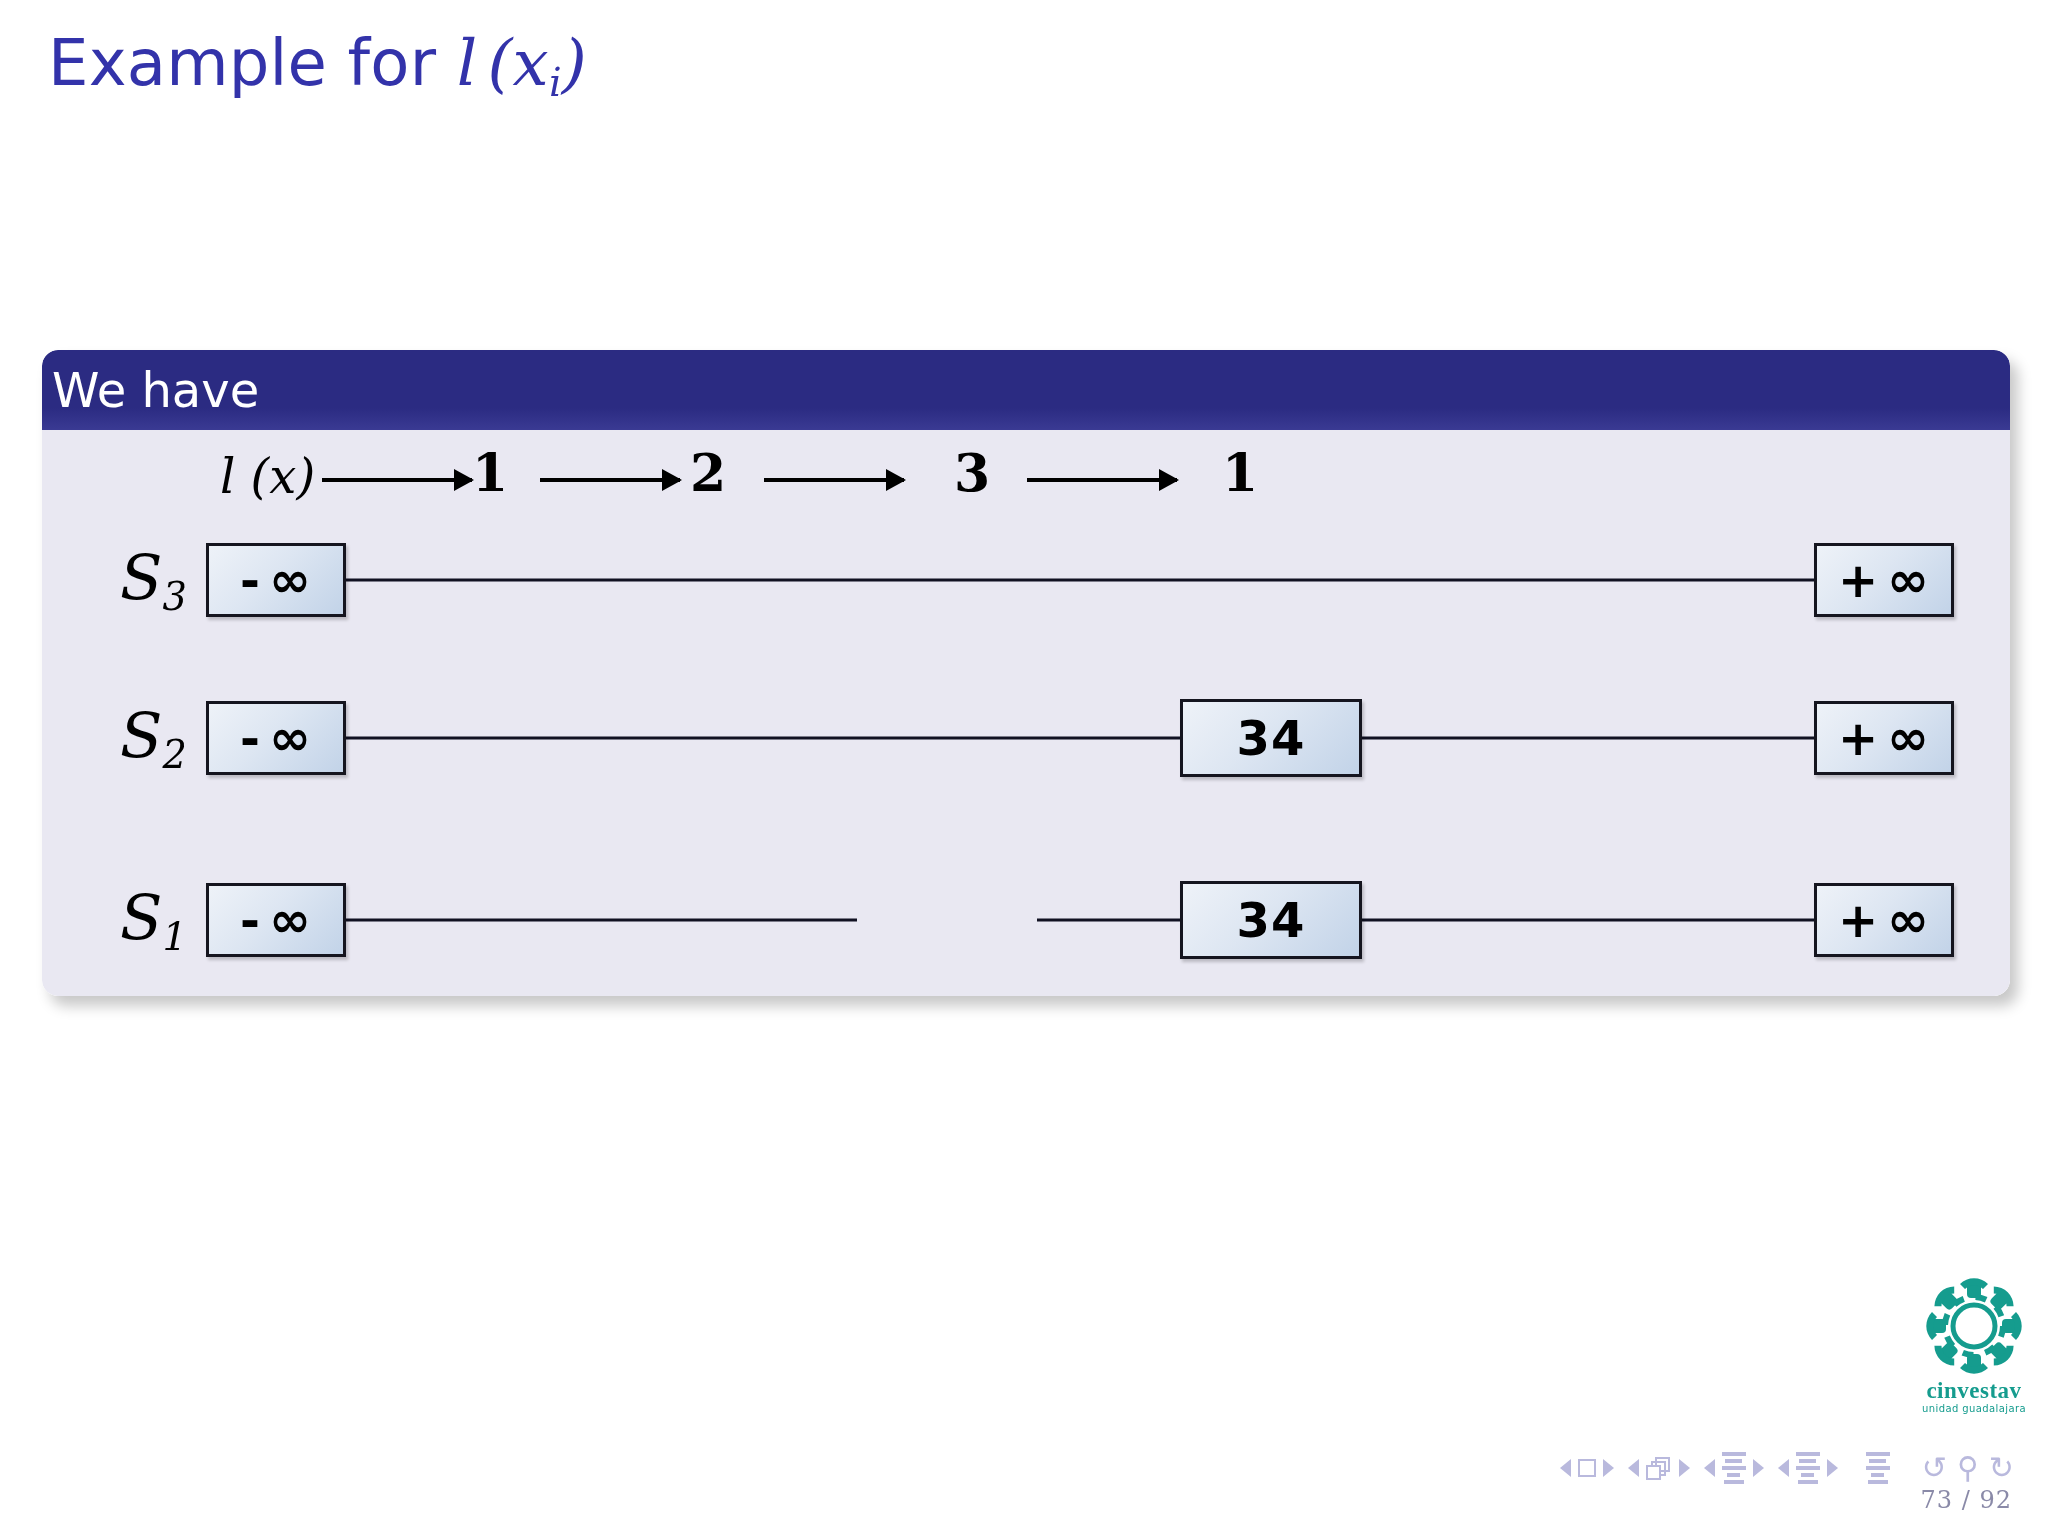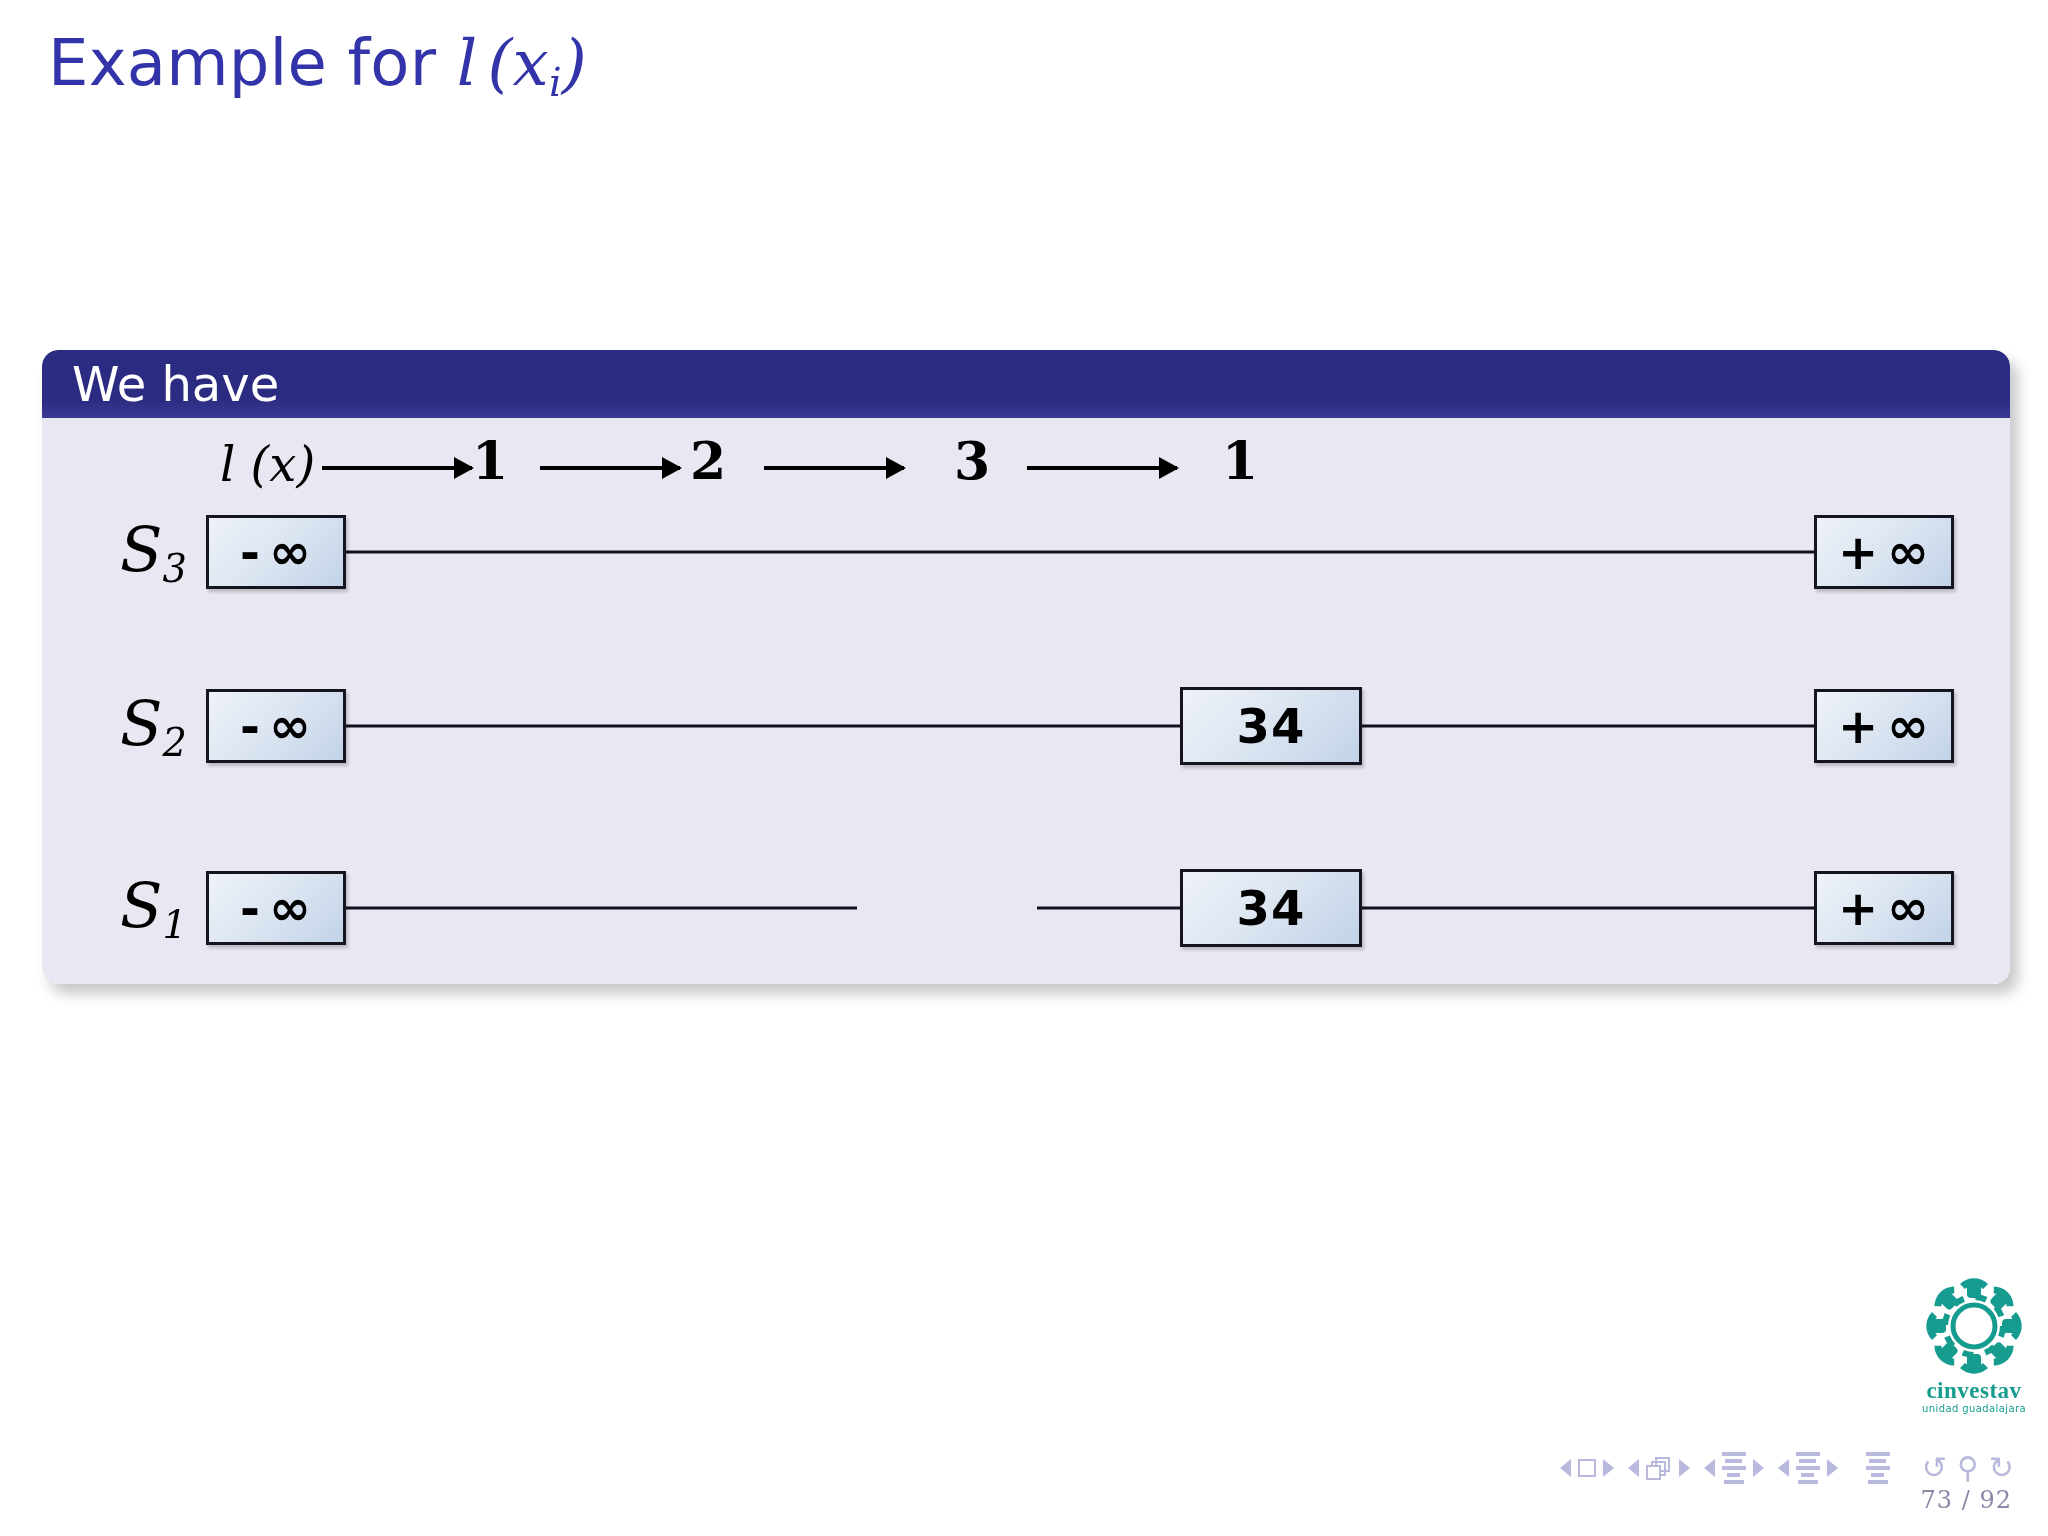--- a/index.html
+++ b/index.html
@@ -42,28 +42,28 @@
   #block {
     position: absolute;
     left: 42px;
     top: 350px;
     width: 1968px;
     border-radius: 16px;
     box-shadow: 8px 10px 14px rgba(0,0,0,0.22);
     overflow: hidden;
   }
   #block-title {
-    height: 68px;
+    height: 80px;
     background: linear-gradient(to bottom, #2b2b82 0%, #2b2b82 72%, #3a3a93 100%);
     color: #ffffff;
     font-size: 48px;
     font-family: "DejaVu Sans", sans-serif;
     display: flex;
     align-items: center;
-    padding-left: 30px;
+    padding-left: 10px;
     box-sizing: border-box;
     border-radius: 16px 16px 0 0;
   }
   #block-body {
     background: #e9e8f2;
     padding: 0;
     height: 566px;
     position: relative;
     border-radius: 0 0 16px 16px;
   }
@@ -286,21 +286,21 @@
       <span class="lx-arrow" style="left:498px; top:48px; width:140px;"></span>
       <span class="lx-num" style="left:636px; top:12px; width:60px;">2</span>
 
       <span class="lx-arrow" style="left:722px; top:48px; width:140px;"></span>
       <span class="lx-num" style="left:900px; top:12px; width:60px;">3</span>
 
       <span class="lx-arrow" style="left:985px; top:48px; width:150px;"></span>
       <span class="lx-num" style="left:1168px; top:12px; width:60px;">1</span>
     </div>
 
-    <div class="level-row" style="top:84px;">
+    <div class="level-row" style="top:100px;">
       <span class="level-label">
         <span>S</span><span class="sub">3</span>
       </span>
       <span class="rail" style="left:290px; width:1490px;"></span>
       <span class="node sentinel" style="left:164px; width:140px; height:74px;">
         <span class="sign">-</span>
           <span class="inf">∞</span>
       </span>
       <span class="node sentinel" style="left:1772px; width:140px; height:74px;">
         <span class="sign">+</span>

